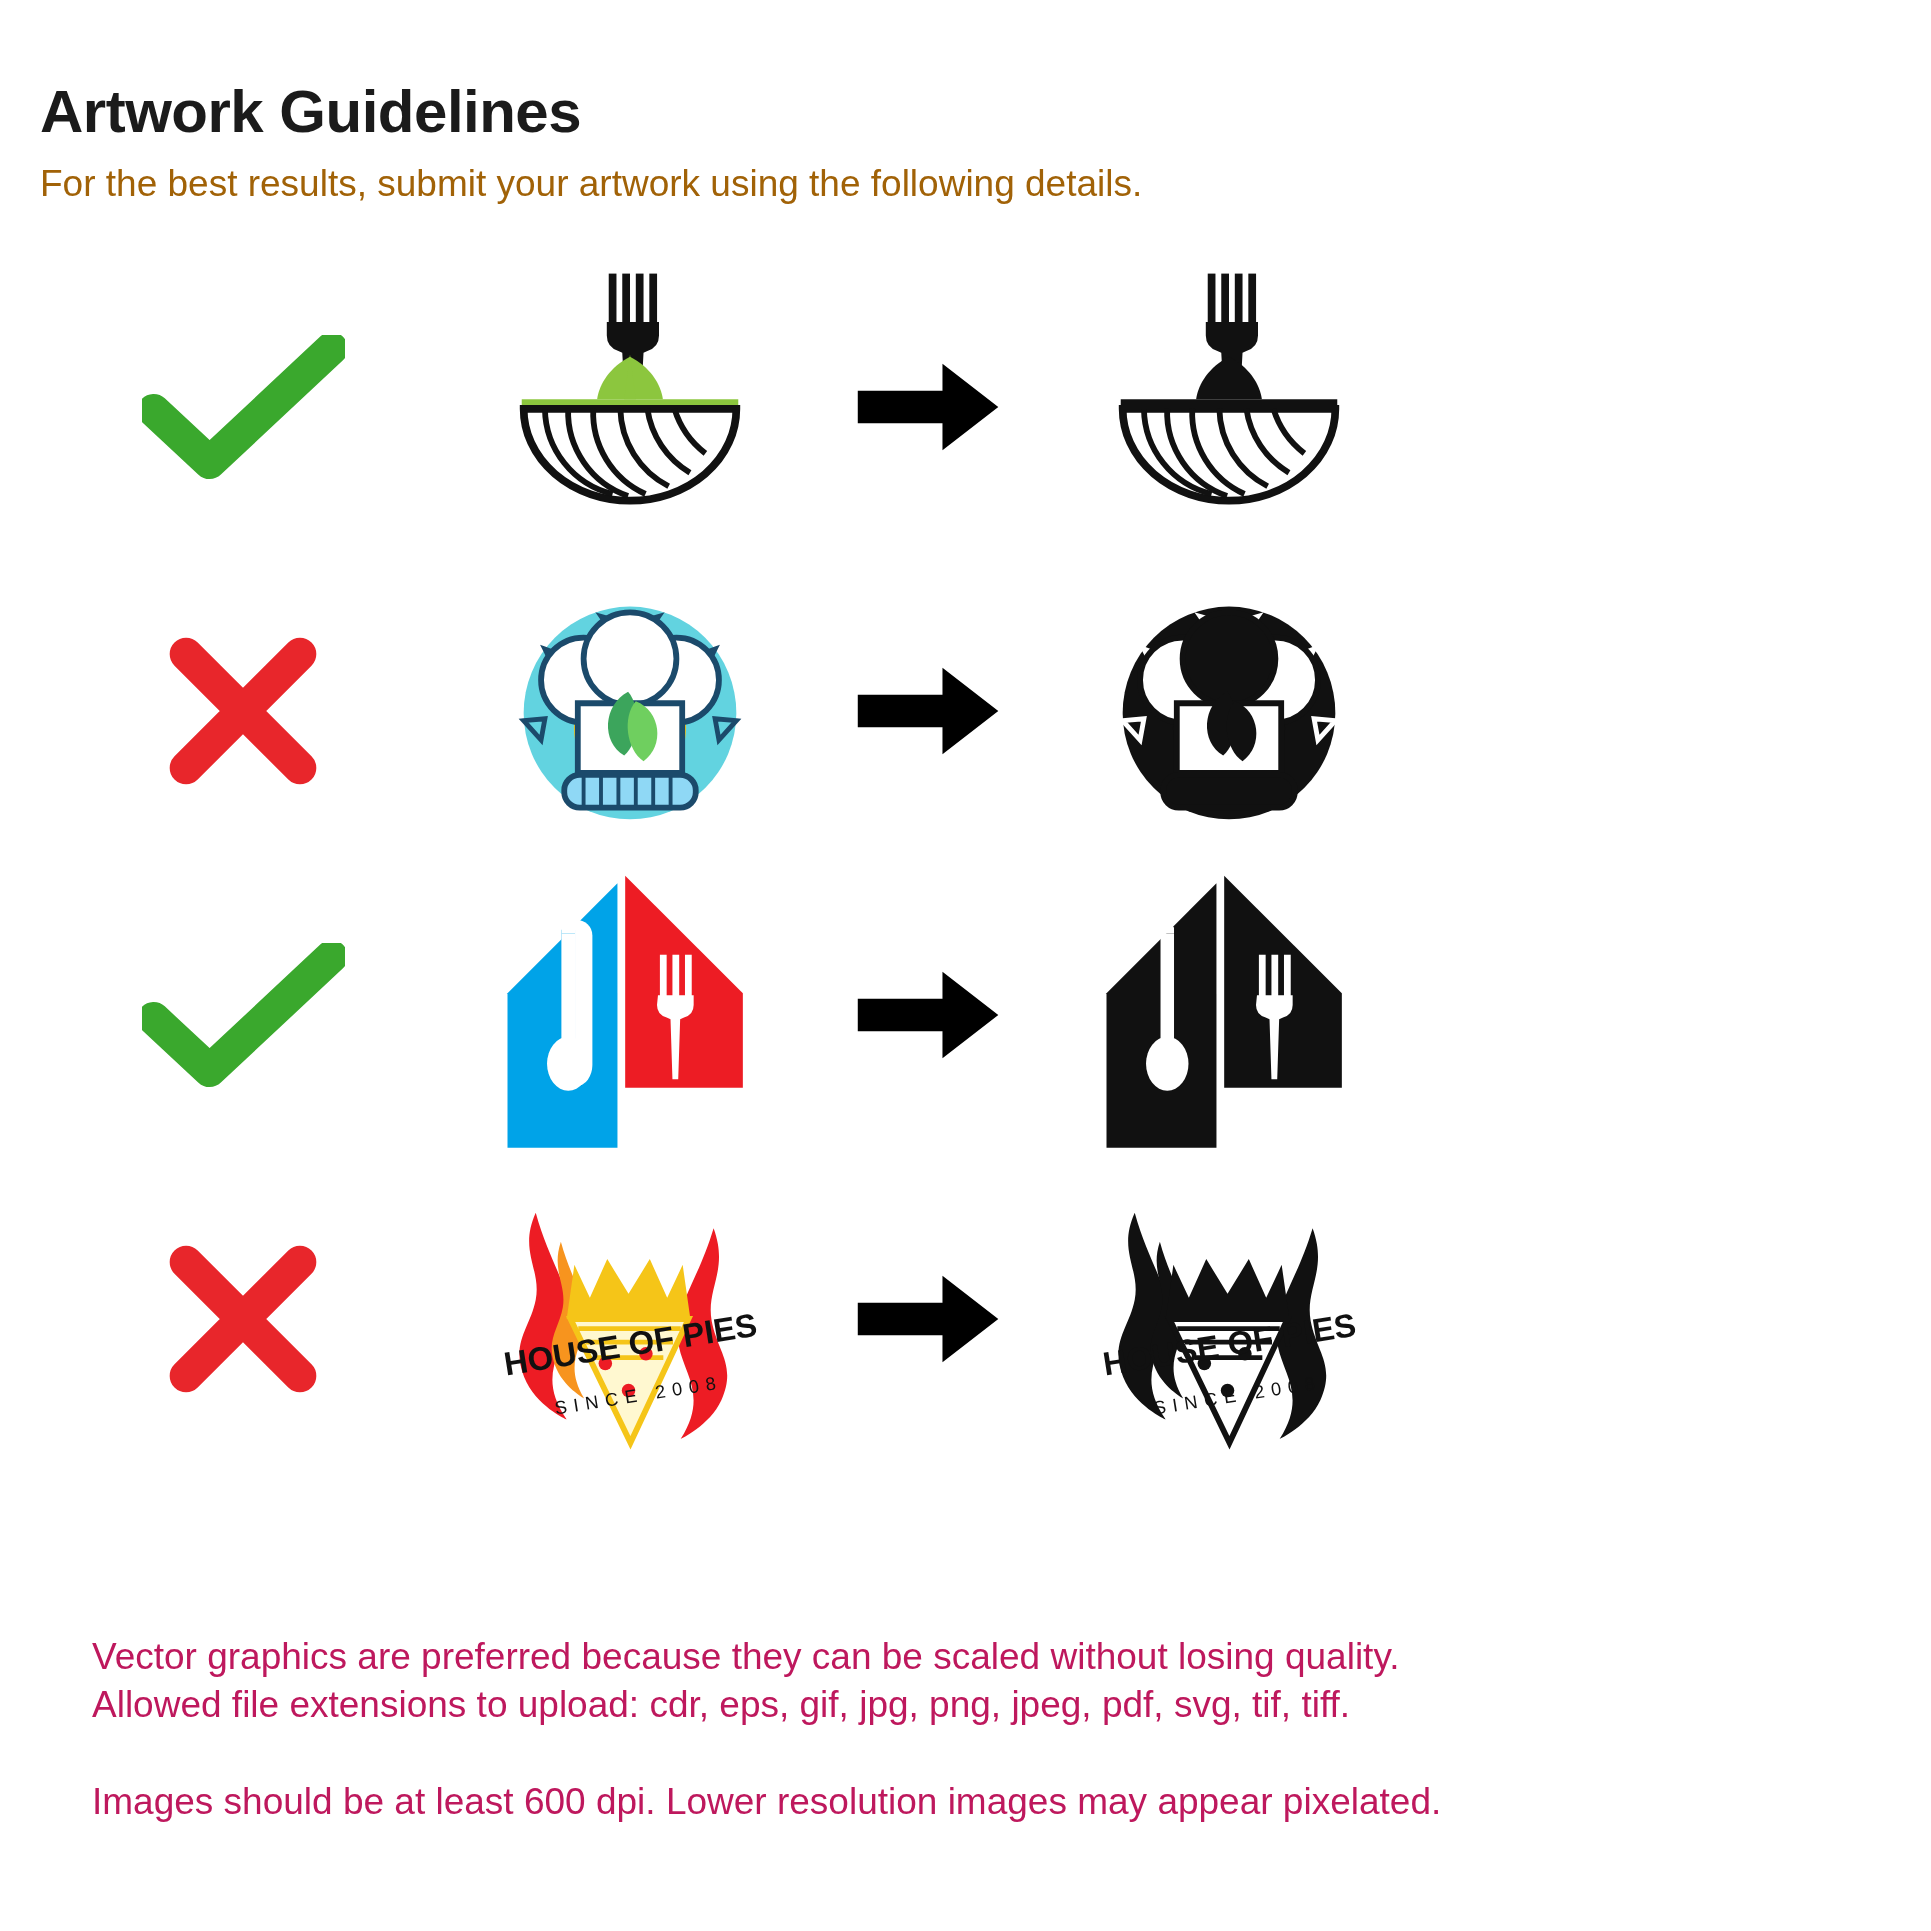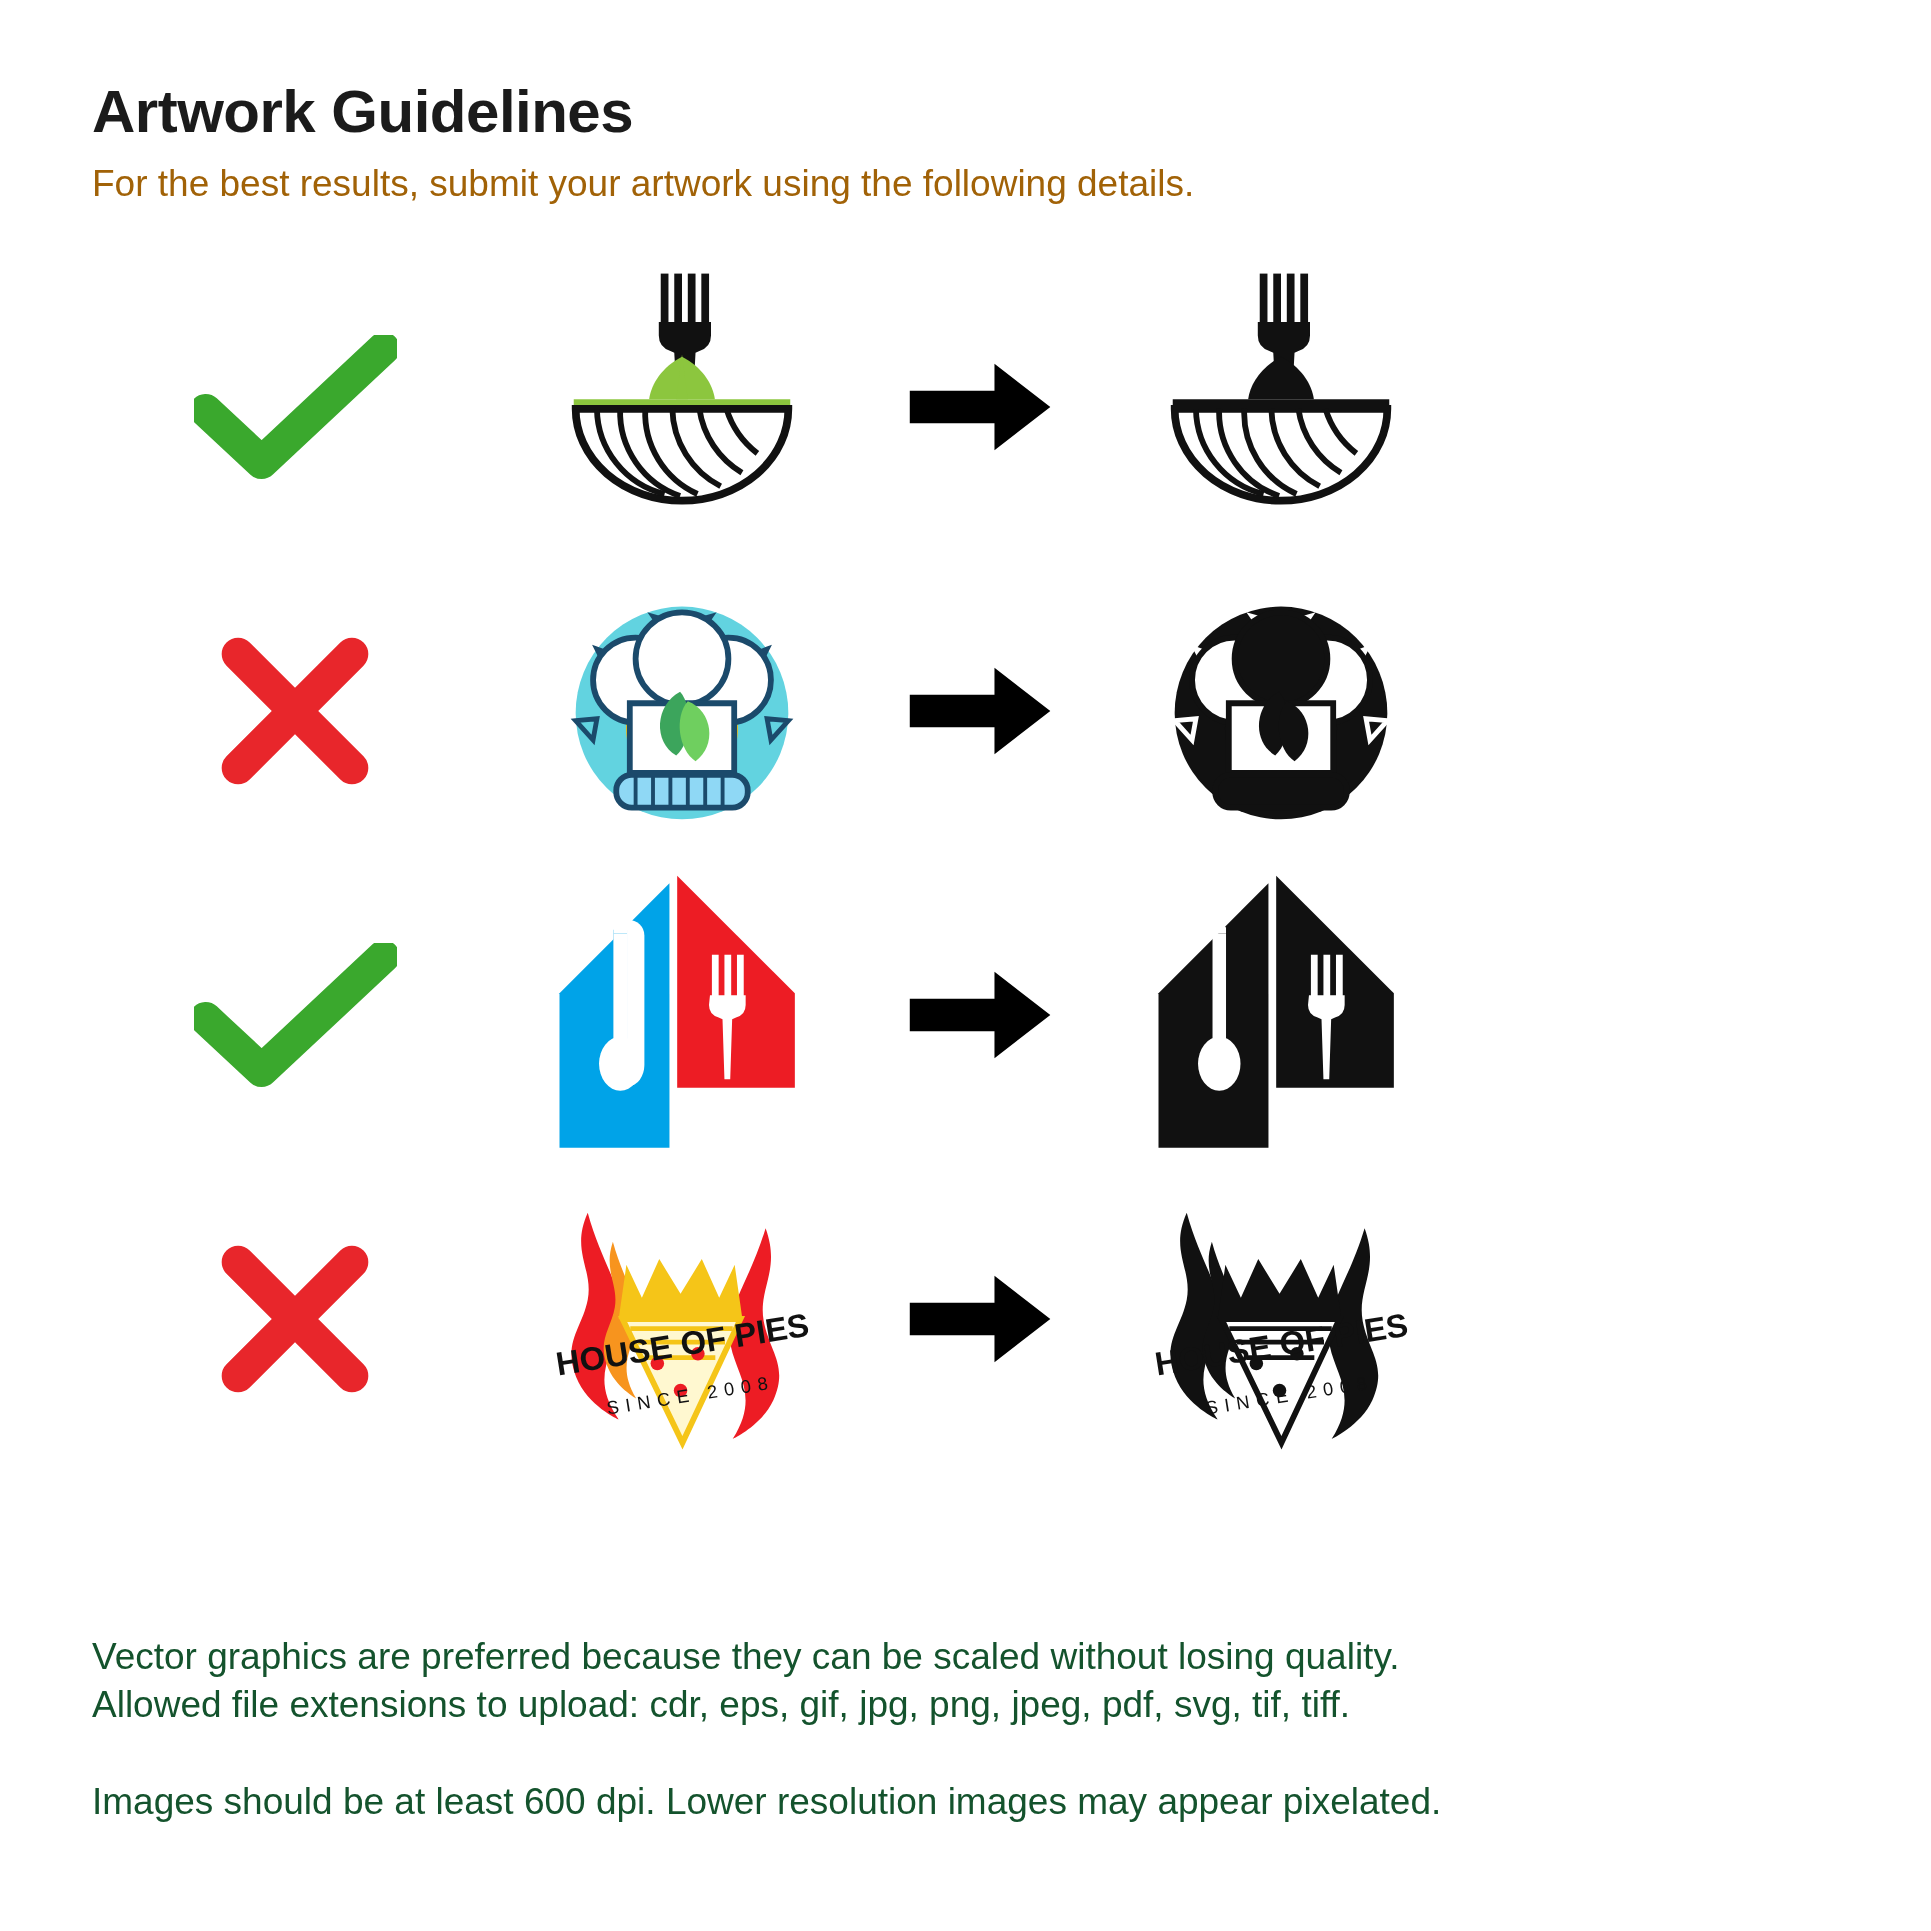--- a/index.html
+++ b/index.html
@@ -12,21 +12,21 @@
     height: 1931px;
     font-family: "Liberation Sans", sans-serif;
     color: #1c1c1c;
     overflow: hidden;
   }
   .page {
     position: relative;
     width: 1931px;
     height: 1931px;
     box-sizing: border-box;
-    padding: 77px 92px 0 92px;
+    padding: 77px 92px 0 40px;
   }
   .title {
     font-size: 60px;
     font-weight: bold;
     letter-spacing: -0.5px;
     margin: 0 0 17.4px 0;
     color: #1b1b1b;
   }
   .subtitle {
     font-size: 37px;
@@ -75,21 +75,21 @@
   .footer {
     position: absolute;
     left: 92px;
     right: 92px;
     bottom: 104px;
   }
   .footer p {
     margin: 0;
     font-size: 37px;
     line-height: 1.32;
-    color: #14532d;
+    color: #be185d;
   }
   .footer .gap {
     height: 48px;
   }
 </style>
 </head>
 <body>
 
 <div class="page">
 

